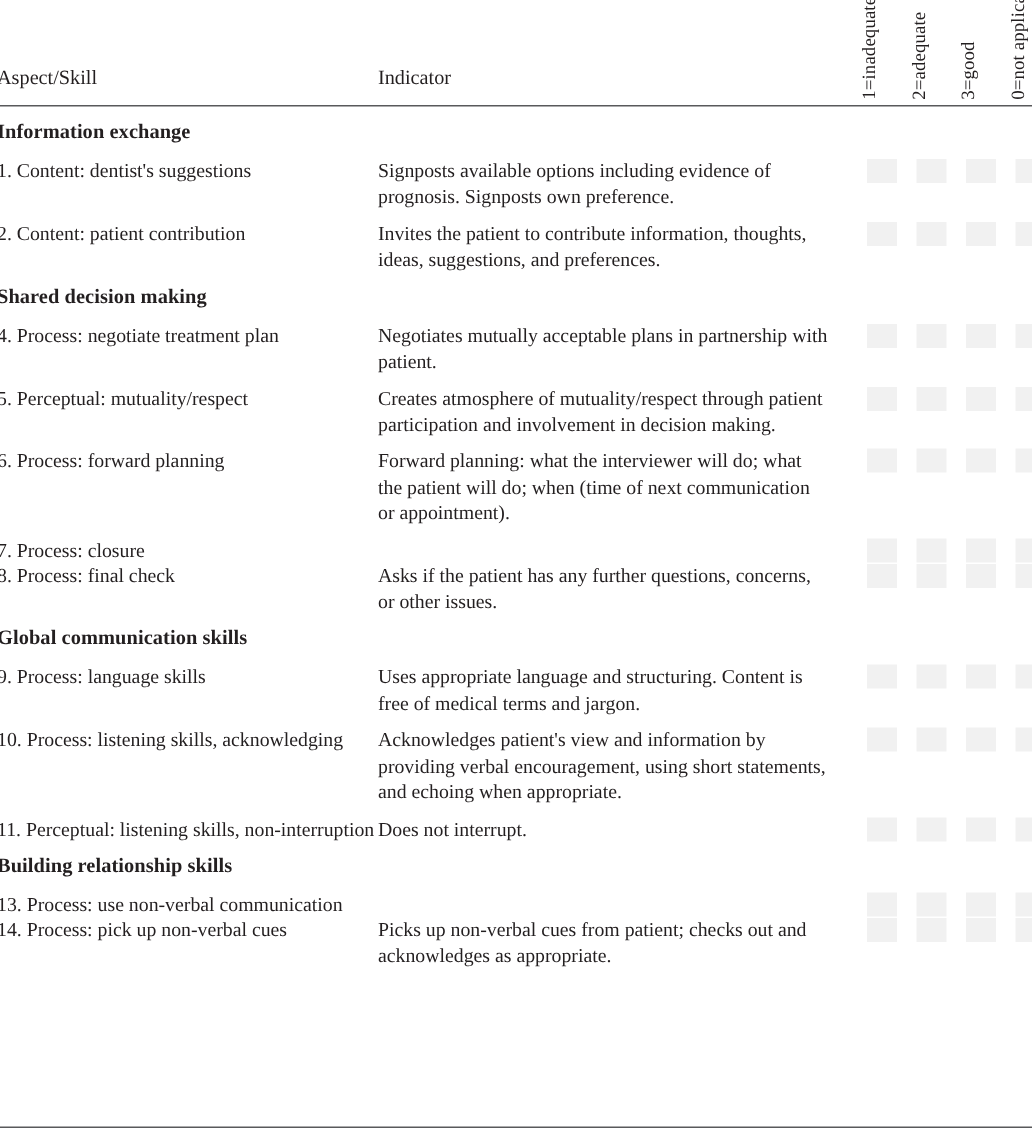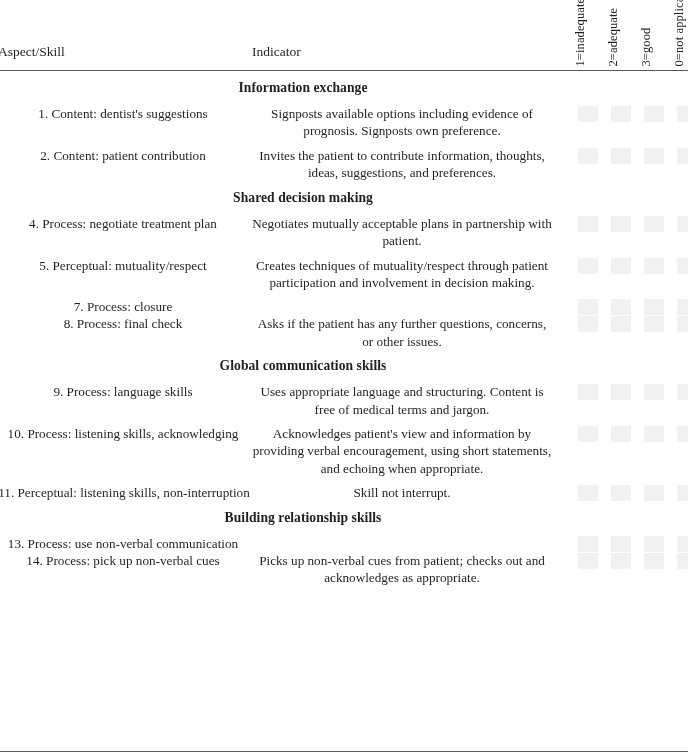--- a/index.html
+++ b/index.html
@@ -78,21 +78,20 @@
     position: absolute;
     top: 76px;
     left: 0;
     width: 688px;
   }
 
   .row {
     position: relative;
     width: 608px;
     box-sizing: border-box;
-    text-align: center;
   }
 
   .section-row {
     padding: 4px 0 5px 0;
   }
   .section-title {
     font-size: 13.6px;
     font-weight: bold;
     line-height: 1.25;
     margin-left: -2px;
@@ -192,21 +191,31 @@
         <div class="indicator">Negotiates mutually acceptable plans in partnership with patient.</div>
         <div class="boxes">
           <div class="box c0"></div>
           <div class="box c1"></div>
           <div class="box c2"></div>
           <div class="box c3"></div>
         </div>
       </div>
       <div class="row item-row">
         <div class="aspect">5. Perceptual: mutuality/respect</div>
-        <div class="indicator">Creates techniques of mutuality/respect through patient participation and involvement in decision making.</div>
+        <div class="indicator">Creates atmosphere of mutuality/respect through patient participation and involvement in decision making.</div>
+        <div class="boxes">
+          <div class="box c0"></div>
+          <div class="box c1"></div>
+          <div class="box c2"></div>
+          <div class="box c3"></div>
+        </div>
+      </div>
+      <div class="row item-row">
+        <div class="aspect">6. Process: forward planning</div>
+        <div class="indicator">Forward planning: what the interviewer will do; what the patient will do; when (time of next communication or appointment).</div>
         <div class="boxes">
           <div class="box c0"></div>
           <div class="box c1"></div>
           <div class="box c2"></div>
           <div class="box c3"></div>
         </div>
       </div>
       <div class="row item-row">
         <div class="aspect">7. Process: closure</div>
         <div class="boxes">
@@ -244,21 +253,21 @@
         <div class="indicator">Acknowledges patient's view and information by providing verbal encouragement, using short statements, and echoing when appropriate.</div>
         <div class="boxes">
           <div class="box c0"></div>
           <div class="box c1"></div>
           <div class="box c2"></div>
           <div class="box c3"></div>
         </div>
       </div>
       <div class="row item-row wide-aspect">
         <div class="aspect">11. Perceptual: listening skills, non-interruption</div>
-        <div class="indicator">Skill not interrupt.</div>
+        <div class="indicator">Does not interrupt.</div>
         <div class="boxes">
           <div class="box c0"></div>
           <div class="box c1"></div>
           <div class="box c2"></div>
           <div class="box c3"></div>
         </div>
       </div>
       <div class="row section-row">
         <div class="section-title">Building relationship skills</div>
       </div>

